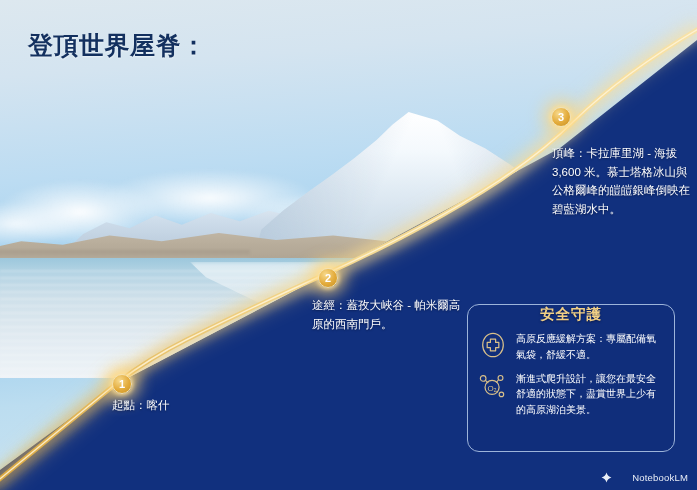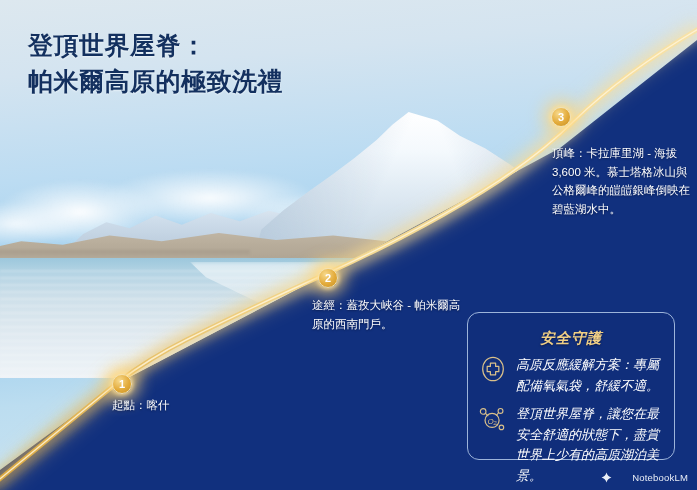--- a/index.html
+++ b/index.html
@@ -117,33 +117,33 @@
   .caption {
     position:absolute; color:#ffffff; font-size:11.5px; line-height:1.62;
     z-index:6; text-shadow:0 1px 2px rgba(0,0,20,.45);
   }
   #cap1 { left:112px; top:396px; width:150px; }
   #cap2 { left:312px; top:296px; width:150px; }
   #cap3 { left:552px; top:144px; width:140px; }
 
   
   #safety-card {
-    position:absolute; left:467px; top:312px; width:208px; height:148px;
+    position:absolute; left:467px; top:304px; width:208px; height:148px;
     border:1px solid #9db4da; border-radius:12px;
     background:rgba(16,46,118,.42);
-    z-index:7; padding:16px 10px 0 10px;font-style:italic;
+    z-index:7; padding:0 10px 0 10px;
   }
   #safety-title {
     text-align:center; color:#f0cf85; font-size:14.5px; font-weight:bold;
     letter-spacing:1px; margin-bottom:7px;
     text-shadow:0 1px 2px rgba(0,0,30,.5);
   }
   .safety-row { display:flex; align-items:flex-start; gap:8px; margin-bottom:8px; }
   .safety-icon { flex:0 0 30px; width:30px; height:30px; margin-top:-1px; }
-  .safety-text { color:#ffffff; font-size:13px; line-height:1.58; flex:1; }
+  .safety-text { color:#ffffff; font-size:10px; line-height:1.58; flex:1; }
 
   
   #brand {
     position:absolute; right:9px; bottom:7px; z-index:8;
     display:flex; align-items:center; gap:20px;
     color:#e8edf6; font-size:9.5px; letter-spacing:.2px;
   }
   #brand svg { display:block; }
 </style>
 </head>
@@ -186,21 +186,20 @@
     <path d="M -10 487 L 118 382 Q 150 358 186 340 Q 250 308 330 272 Q 430 226 500 180
              Q 545 150 575 120 Q 625 72 700 28" fill="none" stroke="#ffd98a" stroke-width="10" opacity="0.5" filter="url(#softglow)"></path>
     <path d="M -10 487 L 118 382 Q 150 358 186 340 Q 250 308 330 272 Q 430 226 500 180
              Q 545 150 575 120 Q 625 72 700 28" fill="none" stroke="url(#goldgrad)" stroke-width="4.5" filter="url(#glow)"></path>
     <path d="M -10 487 L 118 382 Q 150 358 186 340 Q 250 308 330 272 Q 430 226 500 180
              Q 545 150 575 120 Q 625 72 700 28" fill="none" stroke="#fff4d8" stroke-width="1.4" opacity="0.85"></path>
   </svg>
 
   <div id="title">
     <div>登頂世界屋脊：</div>
-    <div>帕米爾高原的極致洗禮</div>
   </div>
 
   <div class="marker" style="left:112px; top:374px;">1</div>
   <div class="marker" style="left:318px; top:268px;">2</div>
   <div class="marker" style="left:551px; top:107px;">3</div>
 
   <div class="caption" id="cap2">途經：蓋孜大峽谷 - 帕米爾高原的西南門戶。</div>
   <div class="caption" id="cap1">起點：喀什</div>
   <div class="caption" id="cap3">頂峰：卡拉庫里湖 - 海拔 3,600 米。慕士塔格冰山與公格爾峰的皚皚銀峰倒映在碧藍湖水中。</div>
 
@@ -219,21 +218,21 @@
       <svg class="safety-icon" viewBox="0 0 32 32">
         <circle cx="15" cy="18.5" r="7.5" fill="none" stroke="#d9c08a" stroke-width="1.3"></circle>
         <text x="15" y="22" font-size="8.5" fill="#d9c08a" text-anchor="middle" font-family="Liberation Sans, sans-serif">O₂</text>
         <circle cx="5.5" cy="9" r="3" fill="none" stroke="#d9c08a" stroke-width="1.2"></circle>
         <circle cx="24" cy="8.5" r="2.6" fill="none" stroke="#d9c08a" stroke-width="1.2"></circle>
         <circle cx="25" cy="26" r="2.4" fill="none" stroke="#d9c08a" stroke-width="1.2"></circle>
         <line x1="8" y1="11" x2="11" y2="14" stroke="#d9c08a" stroke-width="1.2"></line>
         <line x1="21.8" y1="10.4" x2="19.5" y2="13.4" stroke="#d9c08a" stroke-width="1.2"></line>
         <line x1="21.2" y1="23.6" x2="19.8" y2="22.4" stroke="#d9c08a" stroke-width="1.2"></line>
       </svg>
-      <div class="safety-text">登頂世界屋脊，讓您在最安全舒適的狀態下，盡賞世界上少有的高原湖泊美景。</div>
+      <div class="safety-text">漸進式爬升設計，讓您在最安全舒適的狀態下，盡賞世界上少有的高原湖泊美景。</div>
     </div>
   </div>
 
   <div id="brand">
     <svg width="11" height="11" viewBox="0 0 12 12">
       <path d="M6 0.6 C6.6 3.2 8.8 5.4 11.4 6 C8.8 6.6 6.6 8.8 6 11.4 C5.4 8.8 3.2 6.6 0.6 6 C3.2 5.4 5.4 3.2 6 0.6 Z" fill="#e8edf6"></path>
     </svg>
     <span>NotebookLM</span>
   </div>
 

